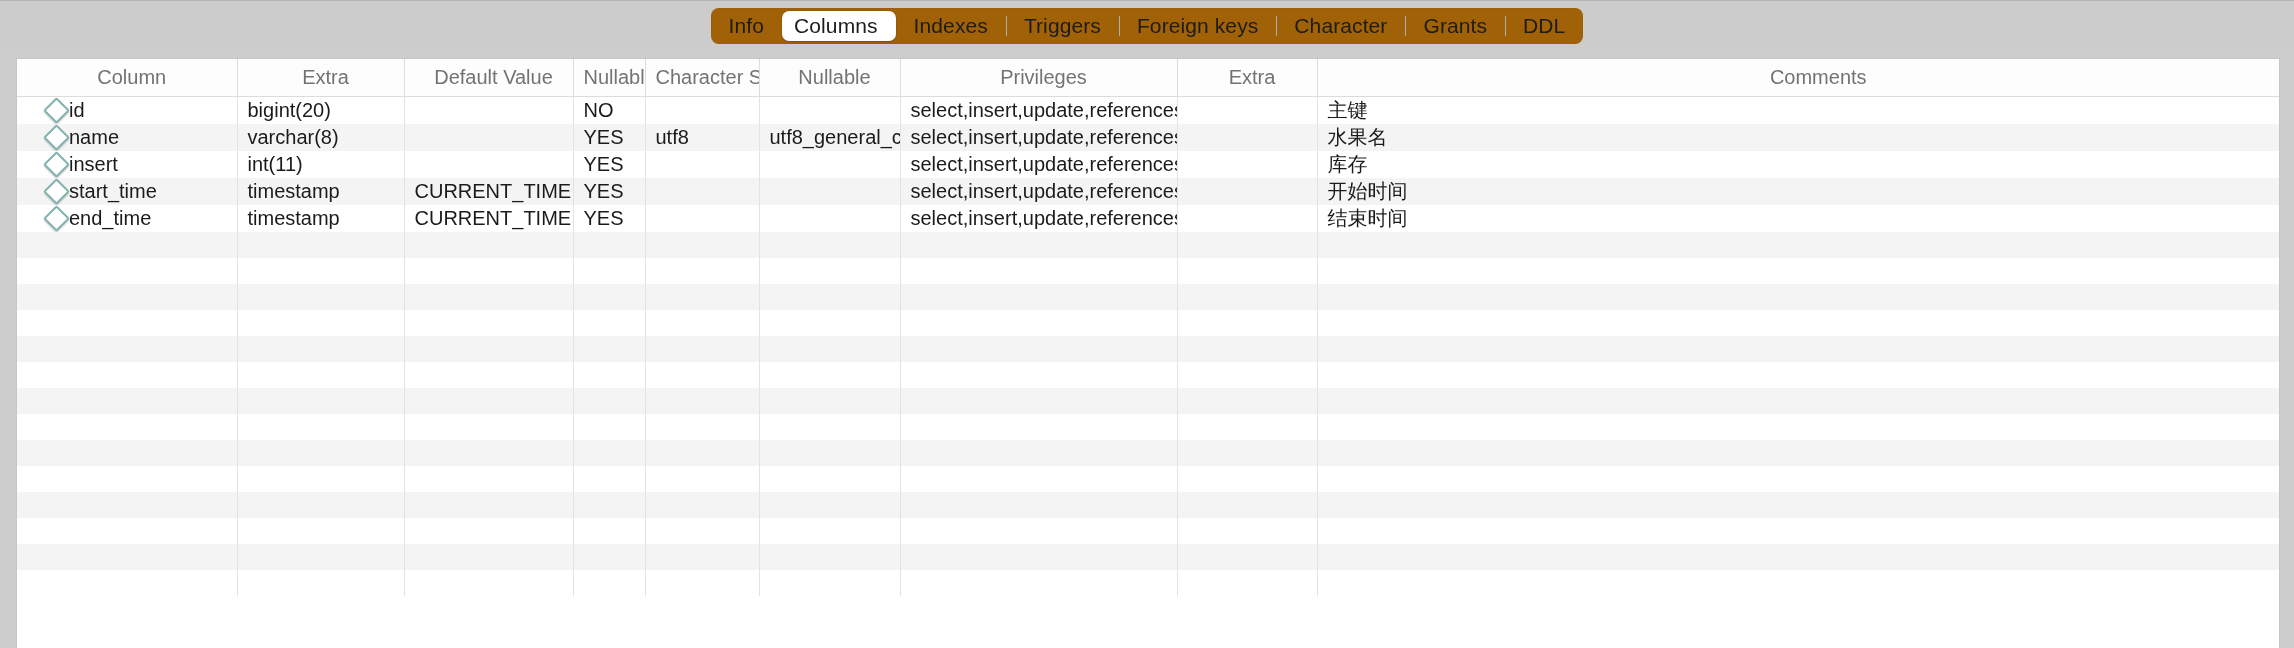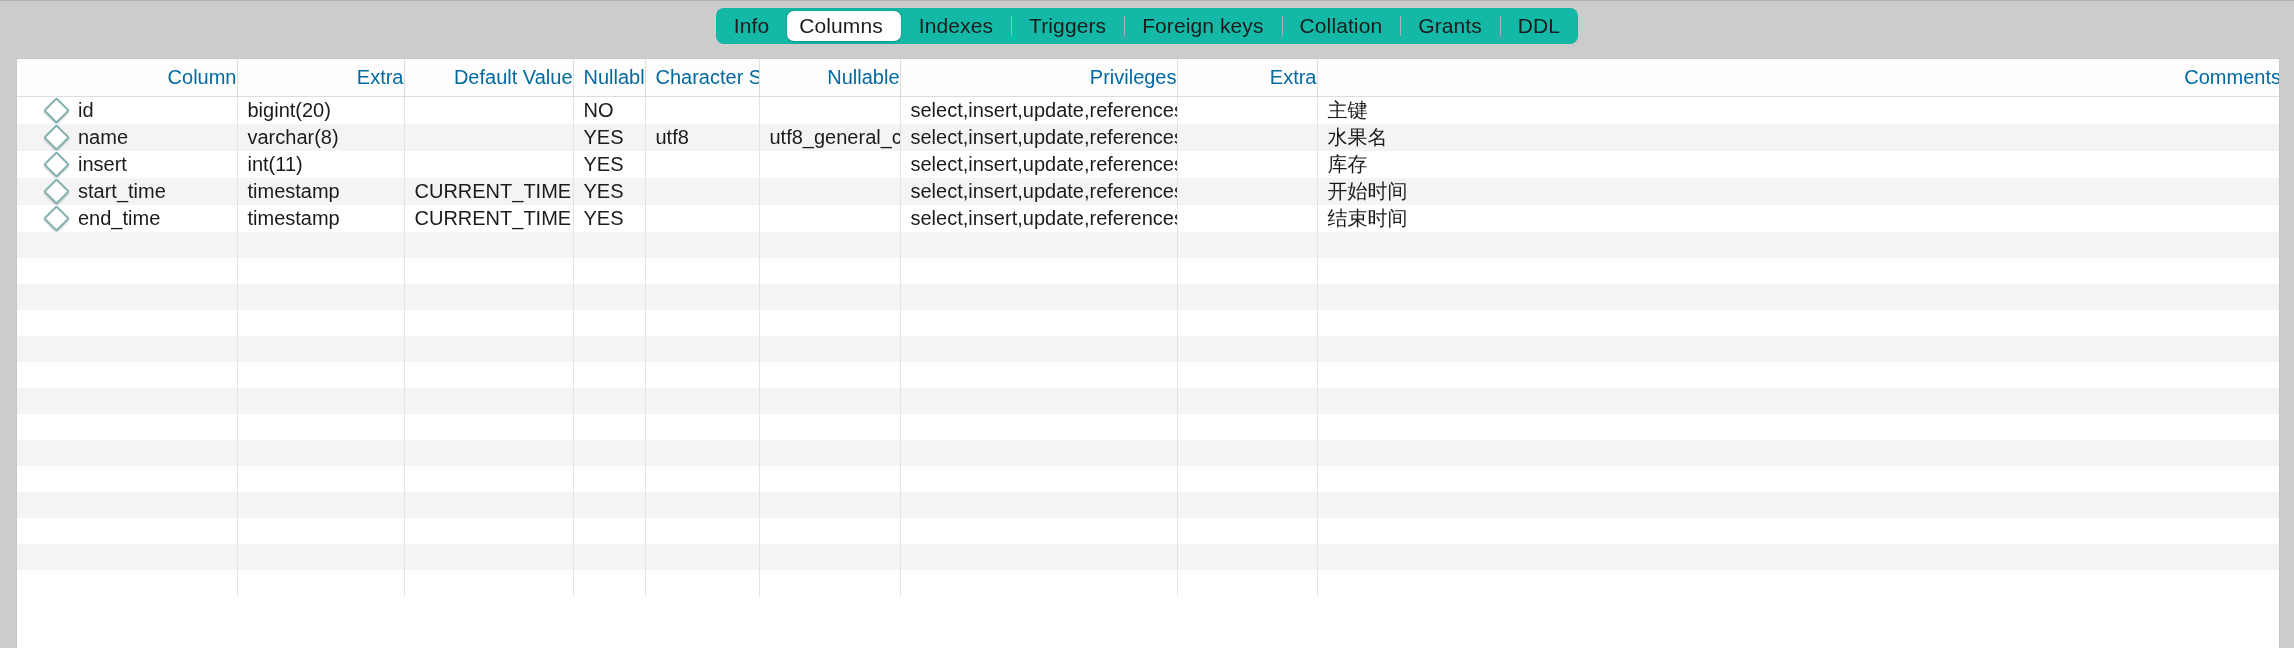--- a/index.html
+++ b/index.html
@@ -22,21 +22,21 @@
     background: #cccccc;
     border-top: 1px solid #b4b4b4;
     display: flex;
     align-items: center;
     justify-content: center;
   }
   .tabstrip {
     display: flex;
     align-items: center;
     height: 36px;
-    background: #14b8a6;
+    background: #a16207;
     border-radius: 8px;
     padding: 0;
     box-shadow: inset 0 0 0 0.5px rgba(0,0,0,0.06);
   }
   .tab {
     position: relative;
     display: flex;
     align-items: center;
     justify-content: center;
     height: 30px;
@@ -86,26 +86,26 @@
     width: 100%;
     border-collapse: collapse;
     table-layout: fixed;
     font-size: 20px;
     color: #1b1b1b;
   }
   table.grid th {
     height: 37px;
     background: #fdfdfd;
     font-weight: normal;
-    text-align: right;
+    text-align: center;
     padding: 0 0 0 10px;
     border-bottom: 1px solid #dcdcdc;
     border-right: 1px solid #dcdcdc;
     font-size: 20px;
-    color: #0369a1;
+    color: #737373;
     white-space: nowrap;
     overflow: hidden;
     box-sizing: border-box;
     cursor: default;
   }
   table.grid th:last-child { border-right: none; padding-left: 38px; }
   table.grid td {
     height: 26px;
     padding: 0 0 0 10px;
     border-right: 1px solid #e3e3e3;
@@ -119,21 +119,21 @@
   table.grid td:last-child { border-right: none; }
   table.grid tbody tr:nth-child(even) td { background: #f4f4f4; }
   table.grid tbody tr:nth-child(odd)  td { background: #ffffff; }
 
   td.col-name {
     padding-left: 0;
   }
   .namecell {
     display: flex;
     align-items: center;
-    gap: 12px;
+    gap: 3px;
     padding-left: 20px;
   }
   .diamond-icon {
     flex: 0 0 auto;
     width: 15px;
     height: 15px;
     transform: rotate(45deg);
     border: 2px solid #84b3b0;
     background: #ffffff;
     border-radius: 2px;
@@ -154,21 +154,21 @@
 </head>
 <body>
 
 <div class="topbar">
   <div class="tabstrip" id="tabstrip">
       <div class="tab">Info</div>
       <div class="tab selected">Columns</div>
       <div class="tab">Indexes</div>
       <div class="tab">Triggers</div>
       <div class="tab">Foreign keys</div>
-      <div class="tab">Collation</div>
+      <div class="tab">Character</div>
       <div class="tab">Grants</div>
       <div class="tab">DDL</div>
     </div>
 </div>
 
 <div class="table-wrap">
   <table class="grid">
     <colgroup>
       <col class="c-column">
         <col class="c-type">

